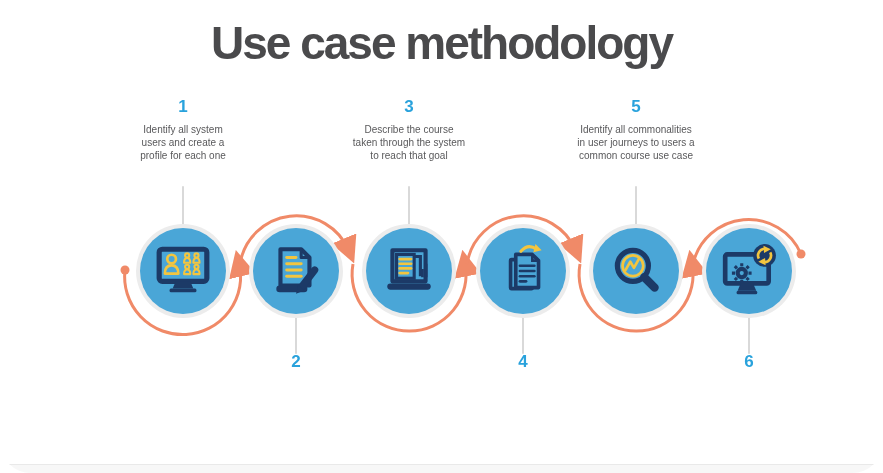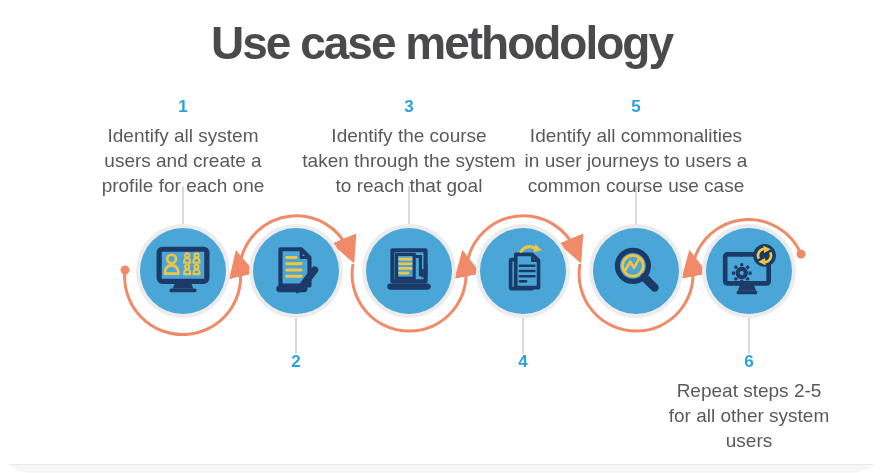--- a/index.html
+++ b/index.html
@@ -6,21 +6,21 @@
   #canvas{
     position:relative;width:883px;height:473px;background:#ffffff;
     font-family:"Liberation Sans","DejaVu Sans",sans-serif;overflow:hidden;border-radius:31px;
   }
   .title{
     position:absolute;top:16px;left:0;width:883px;text-align:center;
     font-size:46px;font-weight:bold;letter-spacing:-2px;color:var(--title);
   }
   .step{position:absolute;width:244px;text-align:center;}
   .step-number{font-size:17px;font-weight:bold;color:var(--step_number);margin-bottom:6px;}
-  .step-text{font-size:19px;line-height:1.32;color:var(--text);white-space:pre-line;}
+  .step-text{font-size:10px;line-height:1.32;color:var(--text);white-space:pre-line;}
   .step-top{top:97px;}
   .step-bottom{top:352px;}
   .circle{
     position:absolute;top:228px;width:86px;height:86px;border-radius:50%;
     background:var(--circle_fill);box-shadow:0 0 0 4px var(--ring);
     display:flex;align-items:center;justify-content:center;
   }
   svg{display:block;}
   .sN{stroke:var(--icon_navy);}
   .fN{fill:var(--icon_navy);}
@@ -73,42 +73,39 @@
   </svg>
 
   <div class="step step-top" style="left:61px">
     <div class="step-number">1</div>
     <div class="step-text">Identify all system
 users and create a
 profile for each one</div>
   </div>
   <div class="step step-top" style="left:287px">
     <div class="step-number">3</div>
-    <div class="step-text">Identify the course
+    <div class="step-text">Describe the course
 taken through the system
 to reach that goal</div>
   </div>
   <div class="step step-top" style="left:514px">
     <div class="step-number">5</div>
     <div class="step-text">Identify all commonalities
 in user journeys to users a
 common course use case</div>
   </div>
 
   <div class="step step-bottom" style="left:174px">
     <div class="step-number">2</div>
   </div>
   <div class="step step-bottom" style="left:401px">
     <div class="step-number">4</div>
   </div>
   <div class="step step-bottom" style="left:627px">
     <div class="step-number">6</div>
-    <div class="step-text">Repeat steps 2-5
-for all other system
-users</div>
   </div>
 
   <div class="circle" style="left:140px">
     <svg viewBox="0 0 56 56" width="58" height="58">
       <rect x="5" y="7" width="46" height="31" rx="3" class="sN none" stroke-width="5"></rect>
       <path d="M21 38 h14 l3 7 h-20 z" class="fN"></path>
       <rect x="15" y="45" width="26" height="3.5" rx="1.5" class="fN"></rect>
       <circle cx="17" cy="16.5" r="4.2" class="sY none" stroke-width="2.6"></circle>
       <path d="M10.5 30.5 q0 -8 6.5 -8 q6.5 0 6.5 8 z" class="sY none rc" stroke-width="2.6"></path>
       <g class="sY none rc" stroke-width="2">

